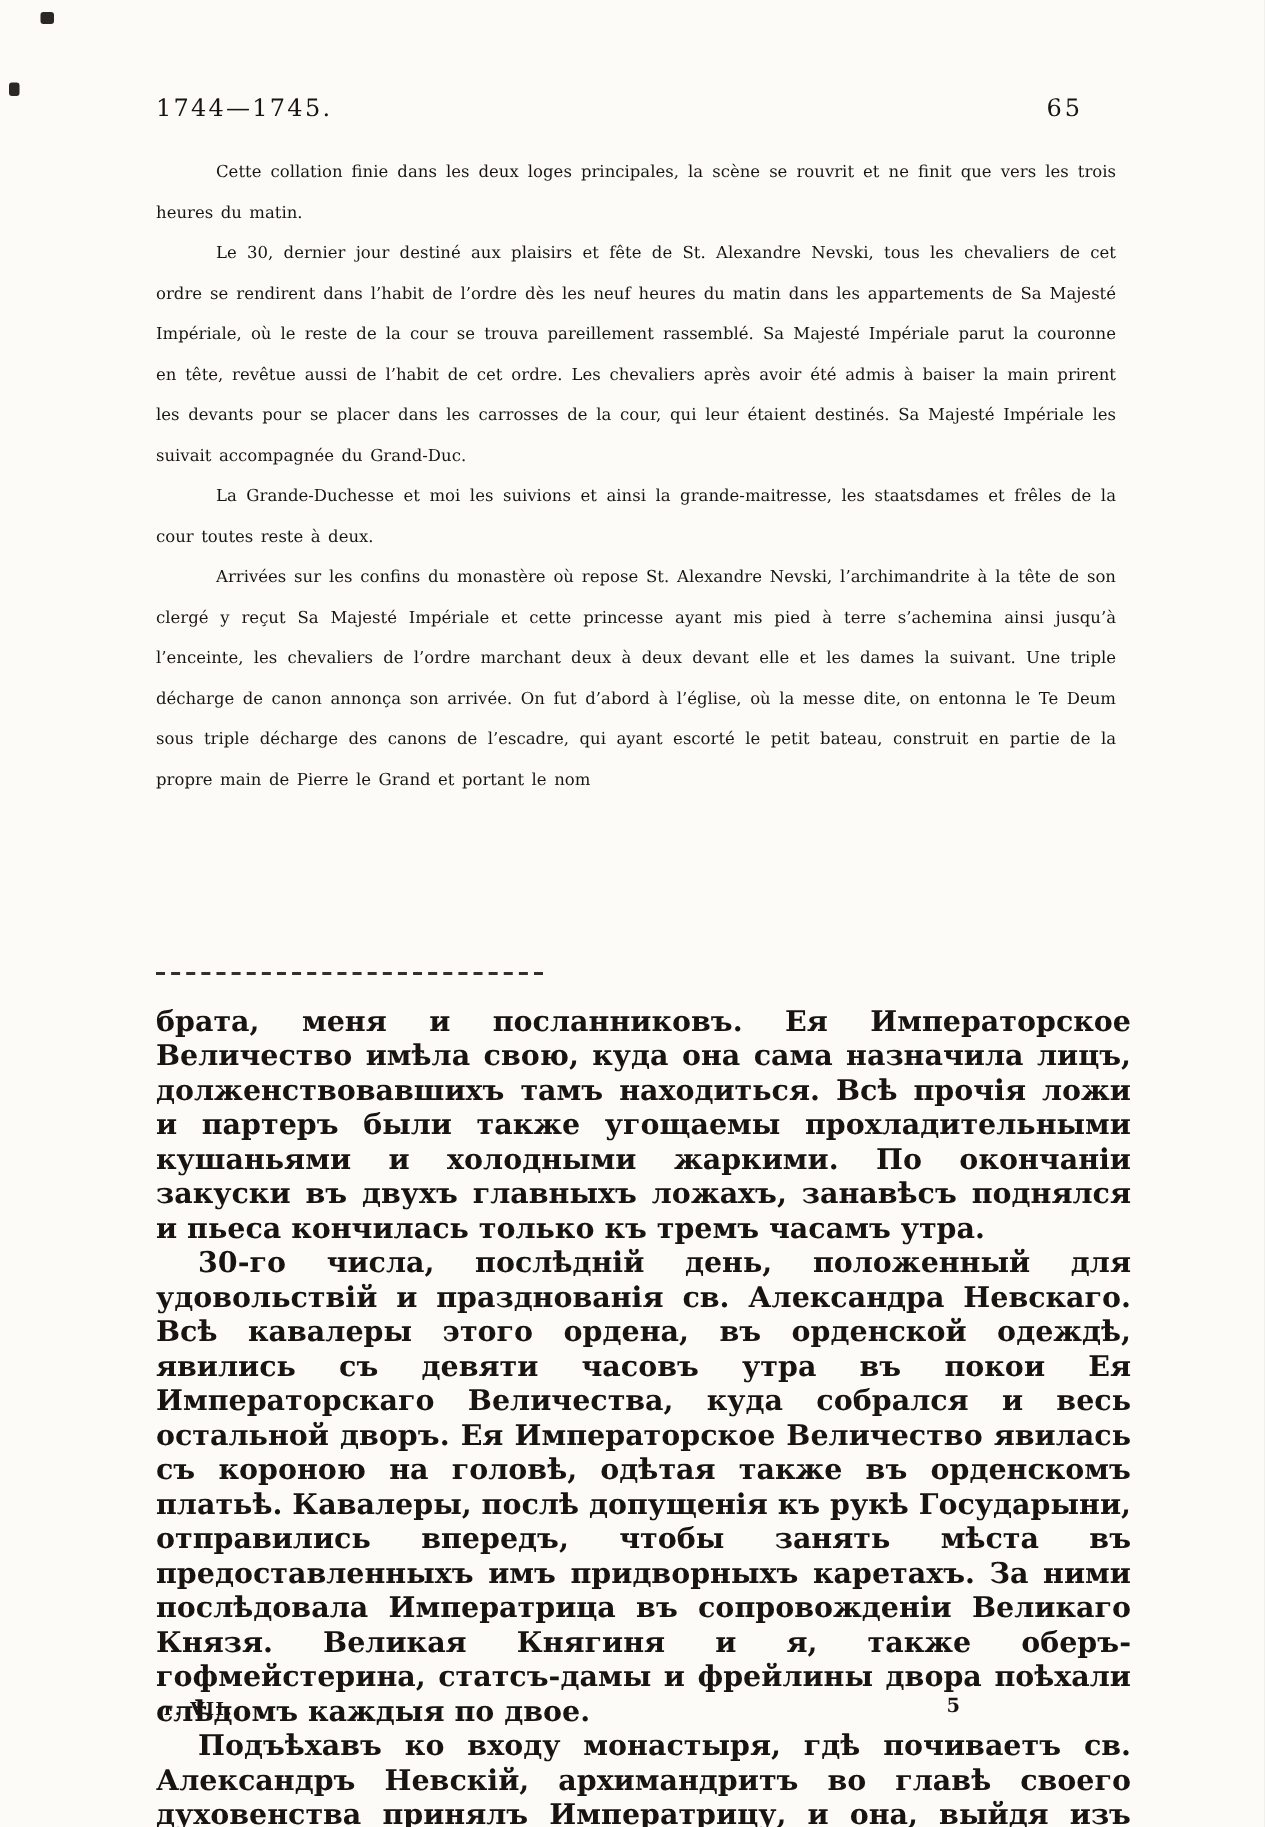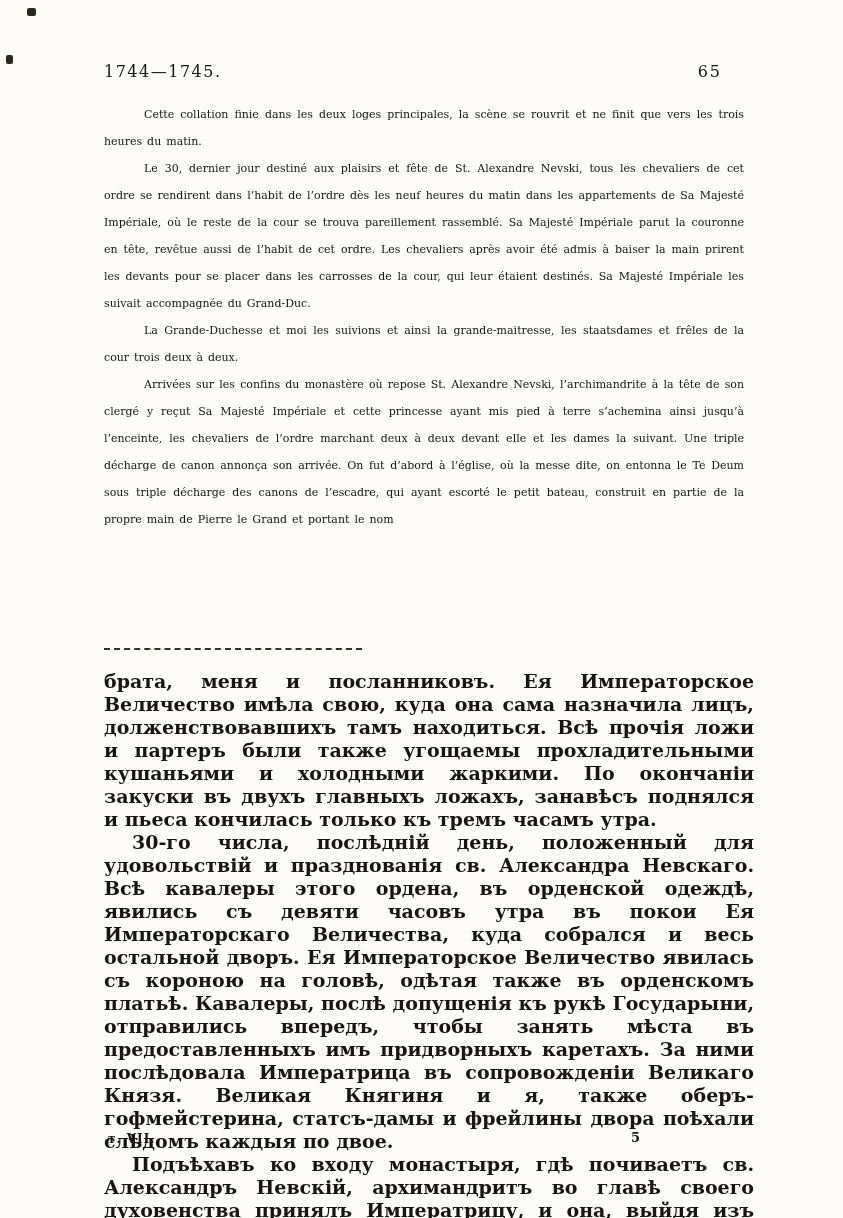--- a/index.html
+++ b/index.html
@@ -114,21 +114,21 @@
   <div class="scan-artifact artifact-2"></div>
 
   <div class="header">
     <div class="header-title">1744—1745.</div>
     <div class="header-page-number">65</div>
   </div>
 
   <div class="main-text">
     <p>Cette collation finie dans les deux loges principales, la scène se rouvrit et ne finit que vers les trois heures du matin.</p>
     <p>Le 30, dernier jour destiné aux plaisirs et fête de St. Alexandre Nevski, tous les chevaliers de cet ordre se rendirent dans l’habit de l’ordre dès les neuf heures du matin dans les appartements de Sa Majesté Impériale, où le reste de la cour se trouva pareillement rassemblé. Sa Majesté Impériale parut la couronne en tête, revêtue aussi de l’habit de cet ordre. Les chevaliers après avoir été admis à baiser la main prirent les devants pour se placer dans les carrosses de la cour, qui leur étaient destinés. Sa Majesté Impériale les suivait accompagnée du Grand-Duc.</p>
-    <p>La Grande-Duchesse et moi les suivions et ainsi la grande-maitresse, les staatsdames et frêles de la cour trois deux à deux.</p>
+    <p>La Grande-Duchesse et moi les suivions et ainsi la grande-maitresse, les staatsdames et frêles de la cour toutes reste à deux.</p>
     <p>Arrivées sur les confins du monastère où repose St. Alexandre Nevski, l’archimandrite à la tête de son clergé y reçut Sa Majesté Impériale et cette princesse ayant mis pied à terre s’achemina ainsi jusqu’à l’enceinte, les chevaliers de l’ordre marchant deux à deux devant elle et les dames la suivant. Une triple décharge de canon annonça son arrivée. On fut d’abord à l’église, où la messe dite, on entonna le Te Deum sous triple décharge des canons de l’escadre, qui ayant escorté le petit bateau, construit en partie de la propre main de Pierre le Grand et portant le nom</p>
   </div>
 
   <div class="footnote-separator"></div>
 
   <div class="footnotes">
     <p class="continuation">брата, меня и посланниковъ. Ея Императорское Величество имѣла свою, куда она сама назначила лицъ, долженствовавшихъ тамъ находиться. Всѣ прочія ложи и партеръ были также угощаемы прохладительными кушаньями и холодными жаркими. По окончаніи закуски въ двухъ главныхъ ложахъ, занавѣсъ поднялся и пьеса кончилась только къ тремъ часамъ утра.</p>
     <p>30-го числа, послѣдній день, положенный для удовольствій и празднованія св. Александра Невскаго. Всѣ кавалеры этого ордена, въ орденской одеждѣ, явились съ девяти часовъ утра въ покои Ея Императорскаго Величества, куда собрался и весь остальной дворъ. Ея Императорское Величество явилась съ короною на головѣ, одѣтая также въ орденскомъ платьѣ. Кавалеры, послѣ допущенія къ рукѣ Государыни, отправились впередъ, чтобы занять мѣста въ предоставленныхъ имъ придворныхъ каретахъ. За ними послѣдовала Императрица въ сопровожденіи Великаго Князя. Великая Княгиня и я, также оберъ-гофмейстерина, статсъ-дамы и фрейлины двора поѣхали слѣдомъ каждыя по двое.</p>
     <p>Подъѣхавъ ко входу монастыря, гдѣ почиваетъ св. Александръ Невскій, архимандритъ во главѣ своего духовенства принялъ Императрицу, и она, выйдя изъ кареты, пошла пѣшкомъ до внутренности монастыря; кавалеры ордена предшествовали ей по двое, а дамы слѣдовали за нею. Тройный залпъ изъ пушекъ возвѣстилъ ея прибытіе. Сначала были въ церкви, гдѣ, по окончаніи обѣдни, начался молебенъ при троекратной пальбѣ изъ пушекъ эскадры, которая сопровождала маленькій ботикъ,</p>
   </div>

